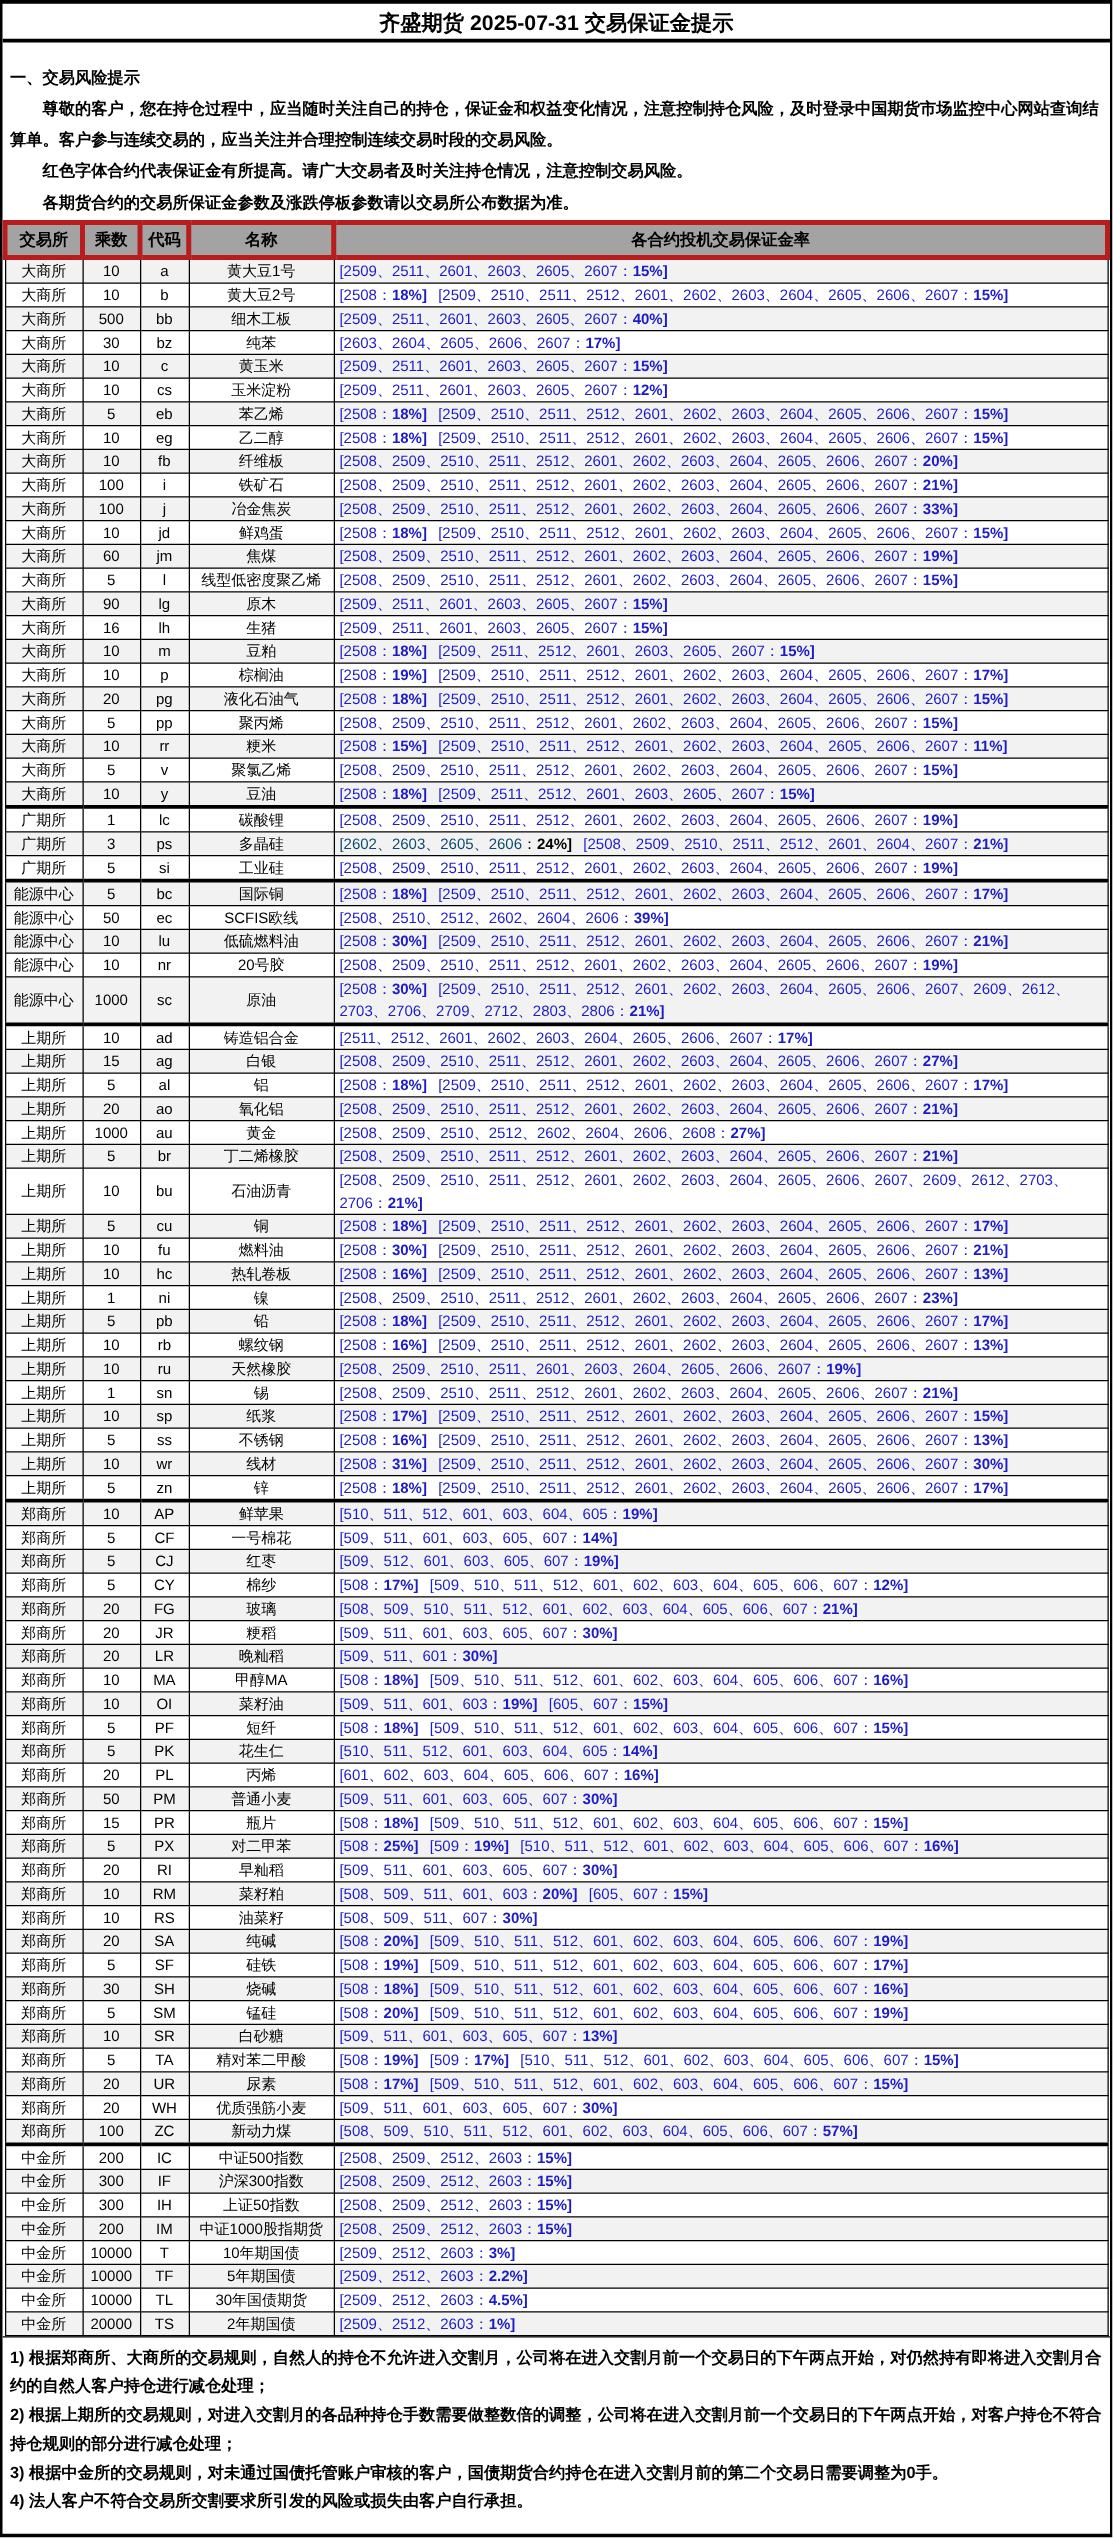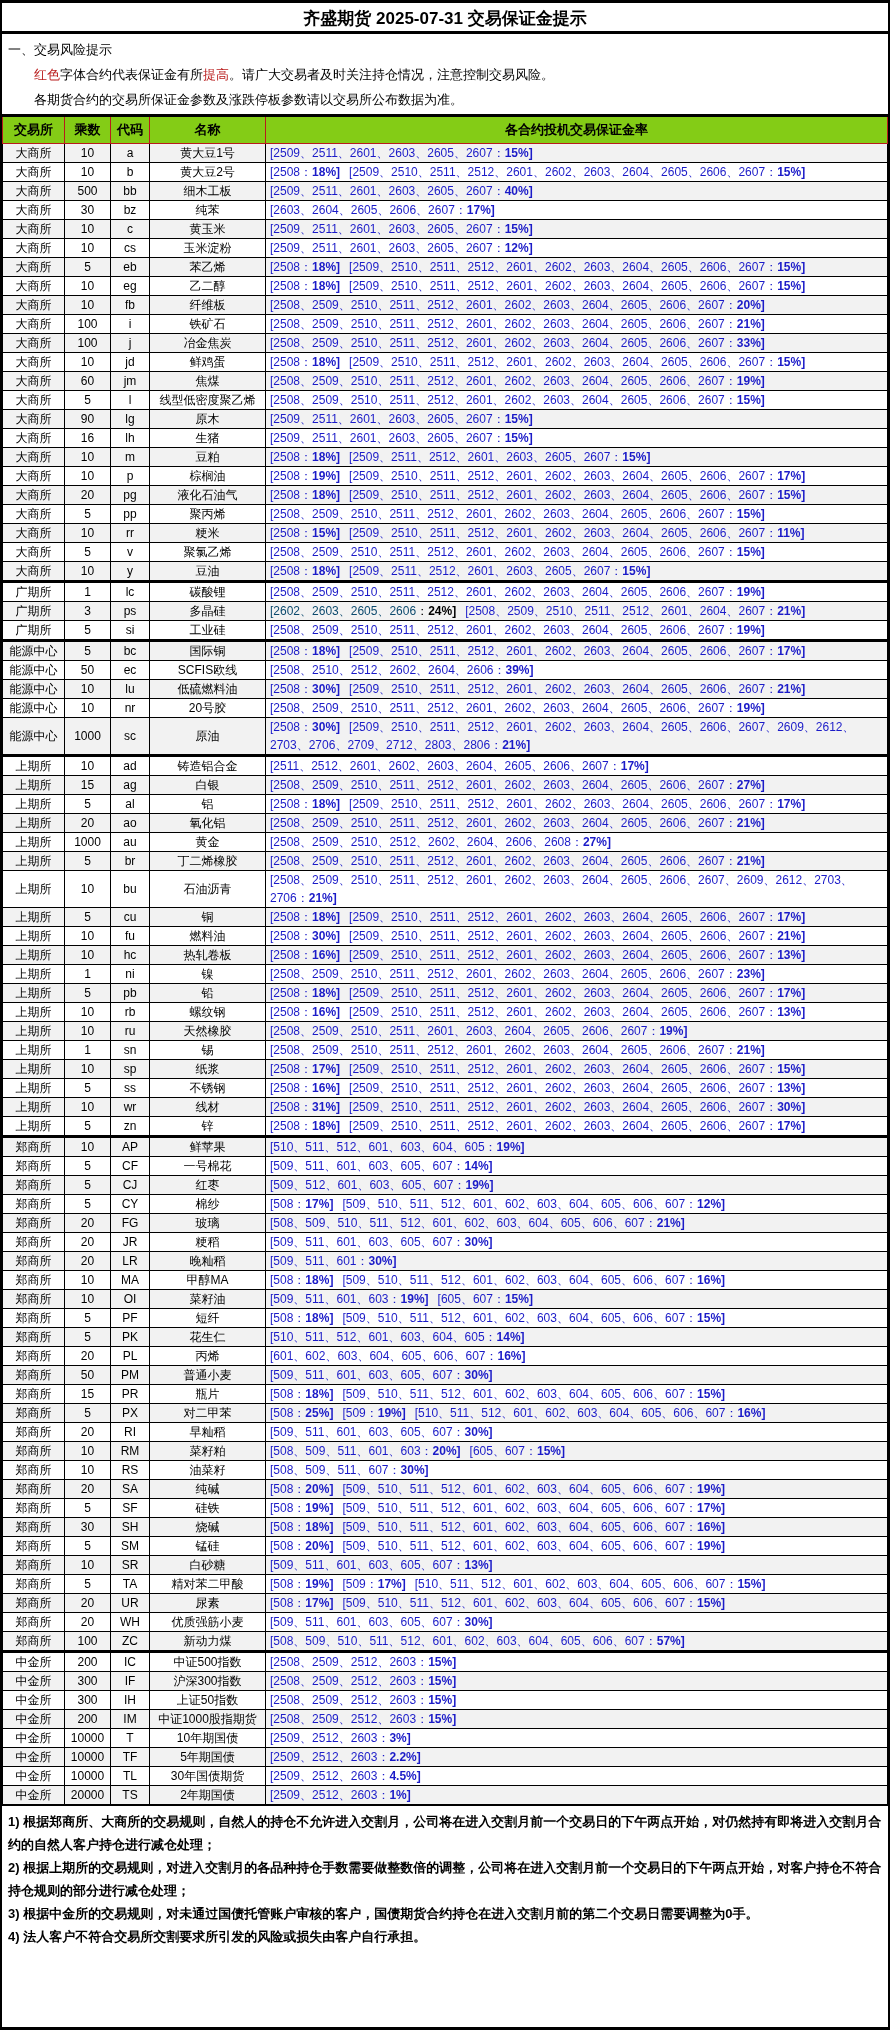--- a/index.html
+++ b/index.html
@@ -2,26 +2,26 @@
 <html><head>
 <meta charset="utf-8">
 <style>
   * { box-sizing: border-box; }
   html,body { margin:0; padding:0; background:#fff; }
   body { font-family:"Liberation Sans","DejaVu Sans",sans-serif; color:#000; }
   .page { width:890px; height:2030px; border:2px solid #000; border-top:3px solid #000;
           border-bottom:3px solid #000; overflow:hidden; background:#fff; }
   .title { height:31px; line-height:31px; text-align:center; font-weight:bold;
            font-size:17px; border-bottom:3px solid #000; }
-  .intro { padding:3px 6px 2px 6px; font-size:13px; font-weight:normal; }
+  .intro { padding:15px 6px 2px 6px; font-size:13px; font-weight:bold; }
   .intro p { margin:0; line-height:25px; }
   .indent { text-indent:2em; }
-  .red { color:#b91c1c;margin-top:22px; }
+  .red { color:#000000;margin-top:22px; }
   table { border-collapse:collapse; width:100%; table-layout:fixed; border-top:3px solid #000; }
-  th { font-size:13px; font-weight:bold; height:28px; border:1px solid #b91c1c; background:#84cc16; }
+  th { font-size:13px; font-weight:bold; height:28px; border:4px solid #b91c1c; background:#a3a3a3; }
   td { font-size:12px; border:1px solid #000; height:19px; line-height:18px;
        text-align:center; padding:0; vertical-align:middle; }
   td.rate { text-align:left; padding:0 4px; color:#1b1bc8; }
   tr.shade td { background:#f2f2f2; }
   tr.sep td { border-top:3px solid #000; }
   .grp { margin-right:9px; }
   .grp b { font-weight:bold; }
   .redseg { color:#0c4a6e; }
   .blkseg { color:#000; }
   .footer { padding:4px 6px; font-size:13px; font-weight:bold; border-top:1px solid #000; }
@@ -29,20 +29,21 @@
 </style>
 </head>
 <body>
 
 <div class="page">
 
   <div class="title">齐盛期货 2025-07-31 交易保证金提示</div>
 
   <div class="intro">
     <p>一、交易风险提示</p>
+    <p class="indent">尊敬的客户，您在持仓过程中，应当随时关注自己的持仓，保证金和权益变化情况，注意控制持仓风险，及时登录中国期货市场监控中心网站查询结算单。客户参与连续交易的，应当关注并合理控制连续交易时段的交易风险。</p>
     <p class="indent"><span class="red">红色</span><span>字体合约代表保证金有所</span><span class="red">提高</span><span>。请广大交易者及时关注持仓情况，注意控制交易风险。</span></p>
     <p class="indent">各期货合约的交易所保证金参数及涨跌停板参数请以交易所公布数据为准。</p>
   </div>
 
   <table>
     <colgroup>
       <col style="width:62px">
         <col style="width:46px">
         <col style="width:39px">
       <col style="width:116px">

